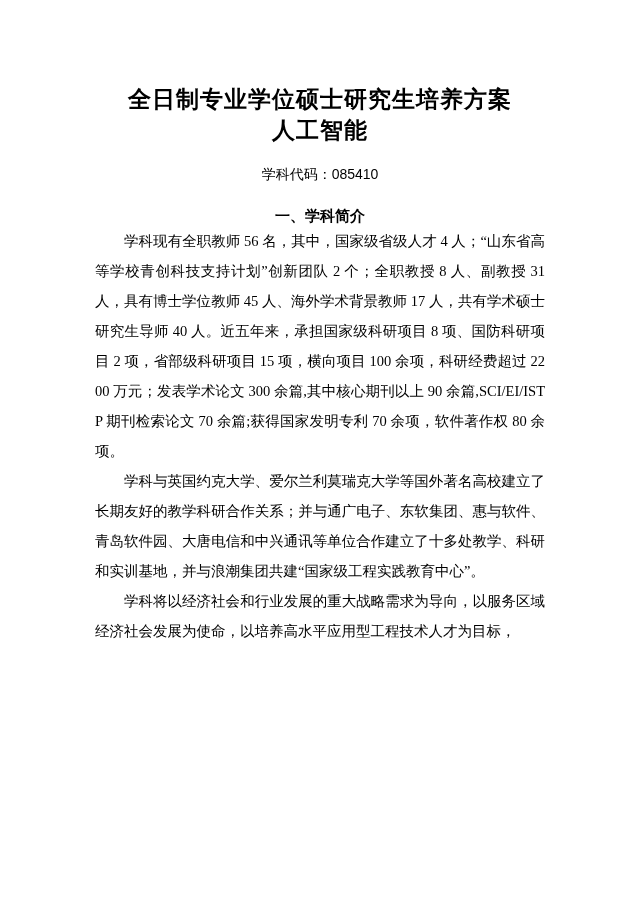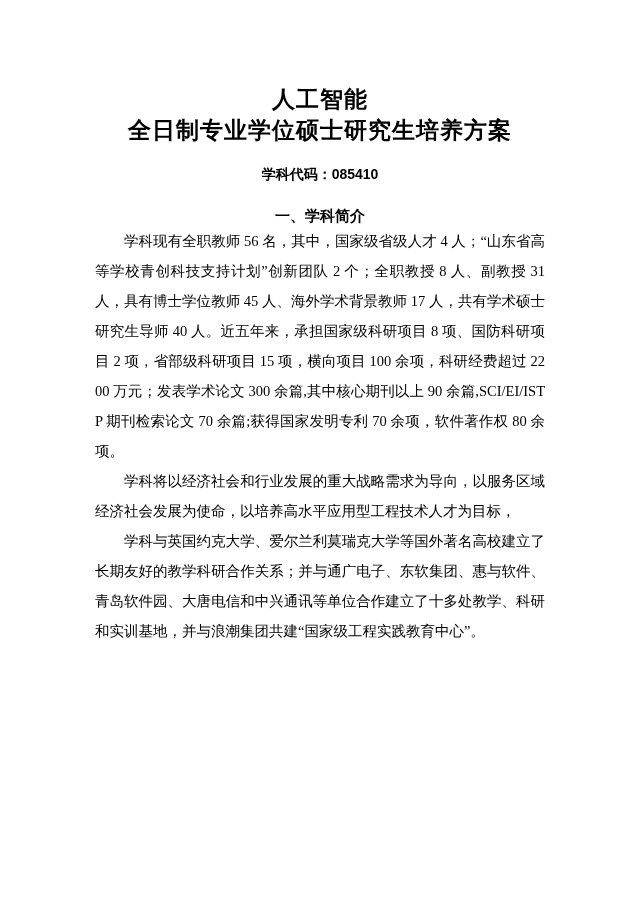--- a/index.html
+++ b/index.html
@@ -25,21 +25,21 @@
     font-family: "Liberation Sans", "DejaVu Sans", sans-serif;
     font-weight: bold;
     font-size: 23px;
     line-height: 31px;
     text-align: center;
     letter-spacing: 1px;
     white-space: nowrap;
   }
   .subject-code {
     font-family: "Liberation Sans", "DejaVu Sans", sans-serif;
-    font-weight: bold;
+    font-weight: normal;
     font-size: 14px;
     line-height: 18px;
     text-align: center;
     margin-top: 19px;
   }
   .section-heading {
     font-family: "Liberation Sans", "DejaVu Sans", sans-serif;
     font-weight: bold;
     font-size: 15px;
     line-height: 20px;
@@ -56,28 +56,28 @@
   }
   .body-para.first {
     margin-top: 8px;
   }
 </style>
 </head>
 <body>
 
 <div class="page">
 
+  <div class="title-line">全日制专业学位硕士研究生培养方案</div>
+
   <div class="title-line">人工智能</div>
-
-  <div class="title-line">全日制专业学位硕士研究生培养方案</div>
 
   <div class="subject-code">学科代码：085410</div>
 
   <div class="section-heading">一、学科简介</div>
 
 
   <p class="body-para">学科现有全职教师 56 名，其中，国家级省级人才 4 人；“山东省高等学校青创科技支持计划”创新团队 2 个；全职教授 8 人、副教授 31 人，具有博士学位教师 45 人、海外学术背景教师 17 人，共有学术硕士研究生导师 40 人。近五年来，承担国家级科研项目 8 项、国防科研项目 2 项，省部级科研项目 15 项，横向项目 100 余项，科研经费超过 2200 万元；发表学术论文 300 余篇,其中核心期刊以上 90 余篇,SCI/EI/ISTP 期刊检索论文 70 余篇;获得国家发明专利 70 余项，软件著作权 80 余项。</p>
 
+  <p class="body-para">学科与英国约克大学、爱尔兰利莫瑞克大学等国外著名高校建立了长期友好的教学科研合作关系；并与通广电子、东软集团、惠与软件、青岛软件园、大唐电信和中兴通讯等单位合作建立了十多处教学、科研和实训基地，并与浪潮集团共建“国家级工程实践教育中心”。</p>
+
   <p class="body-para">学科将以经济社会和行业发展的重大战略需求为导向，以服务区域经济社会发展为使命，以培养高水平应用型工程技术人才为目标，</p>
-
-  <p class="body-para">学科与英国约克大学、爱尔兰利莫瑞克大学等国外著名高校建立了长期友好的教学科研合作关系；并与通广电子、东软集团、惠与软件、青岛软件园、大唐电信和中兴通讯等单位合作建立了十多处教学、科研和实训基地，并与浪潮集团共建“国家级工程实践教育中心”。</p>
 
 </div>
 
 </body></html>

